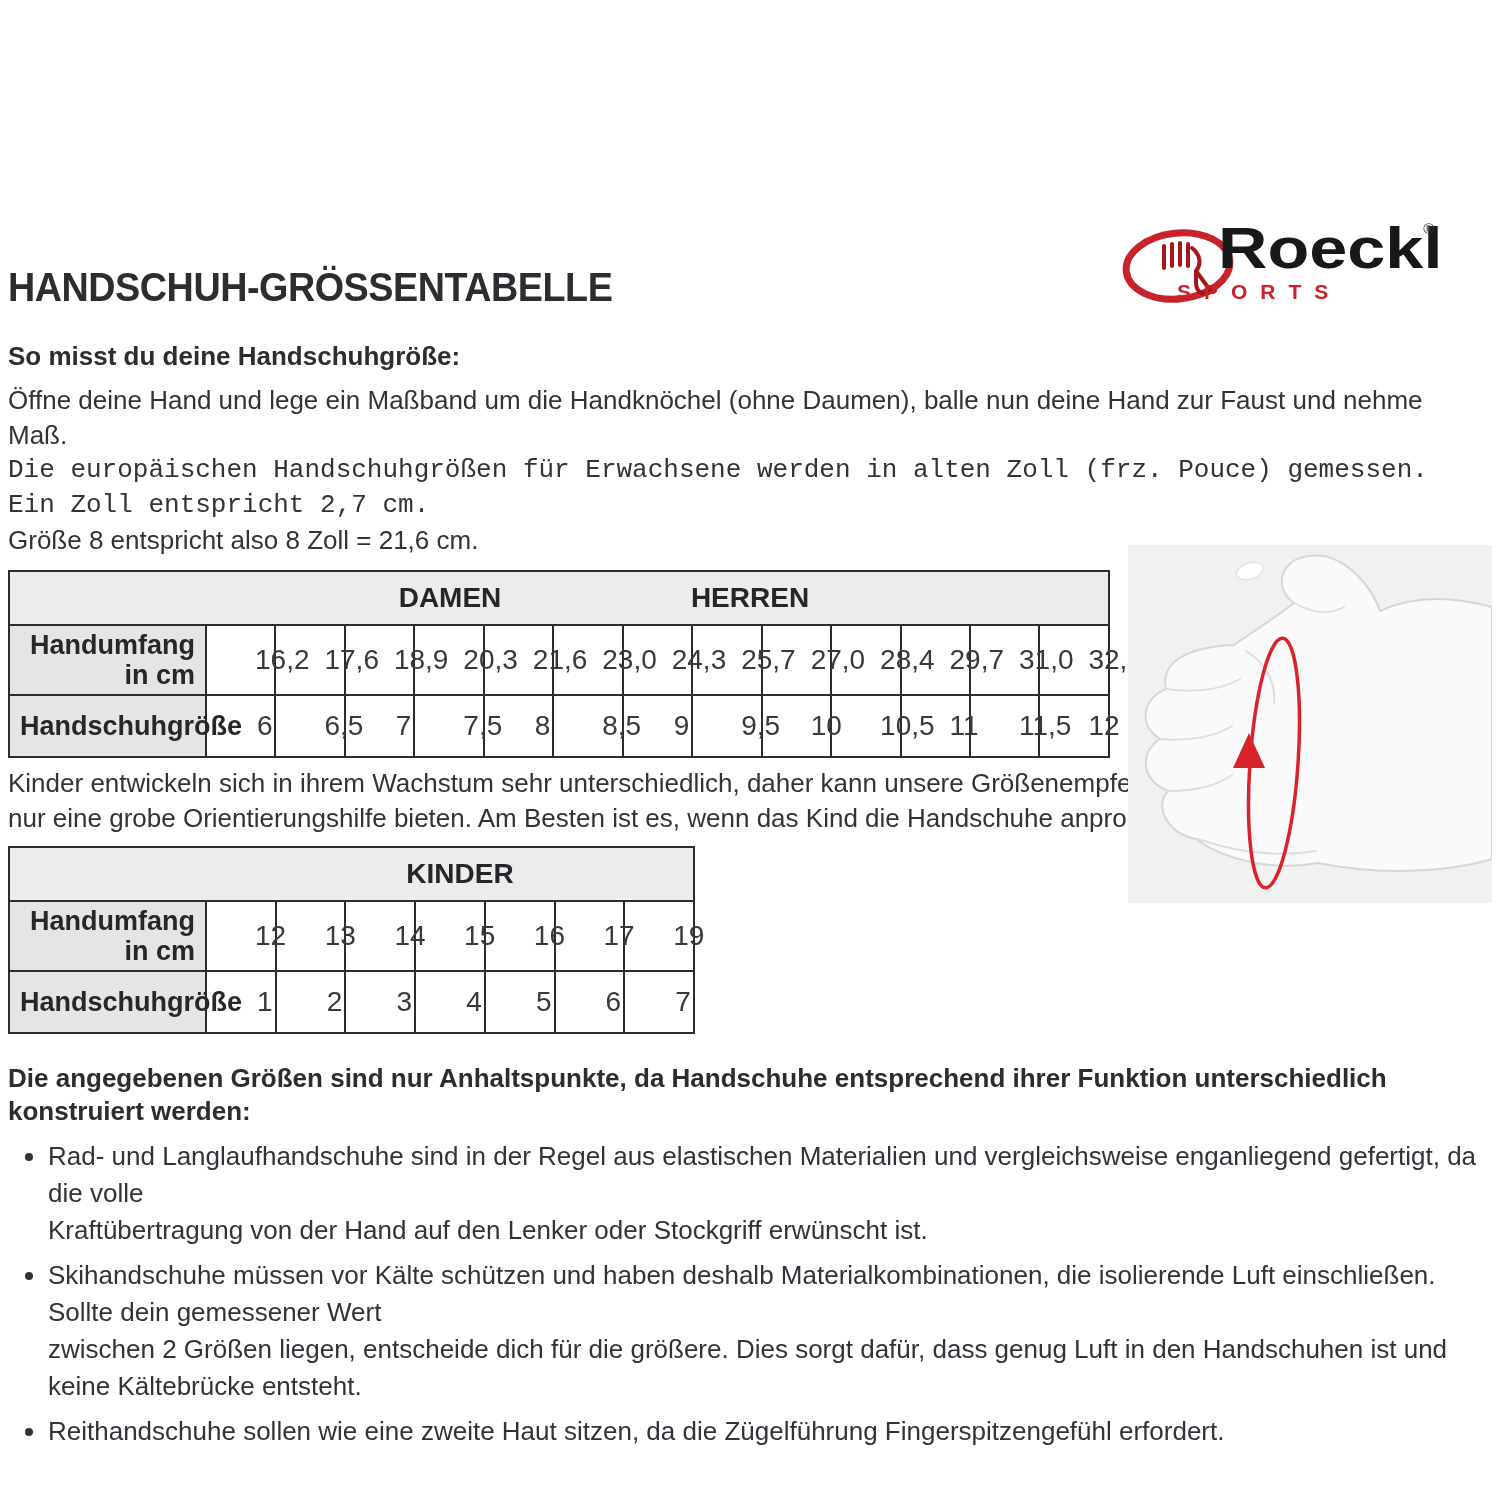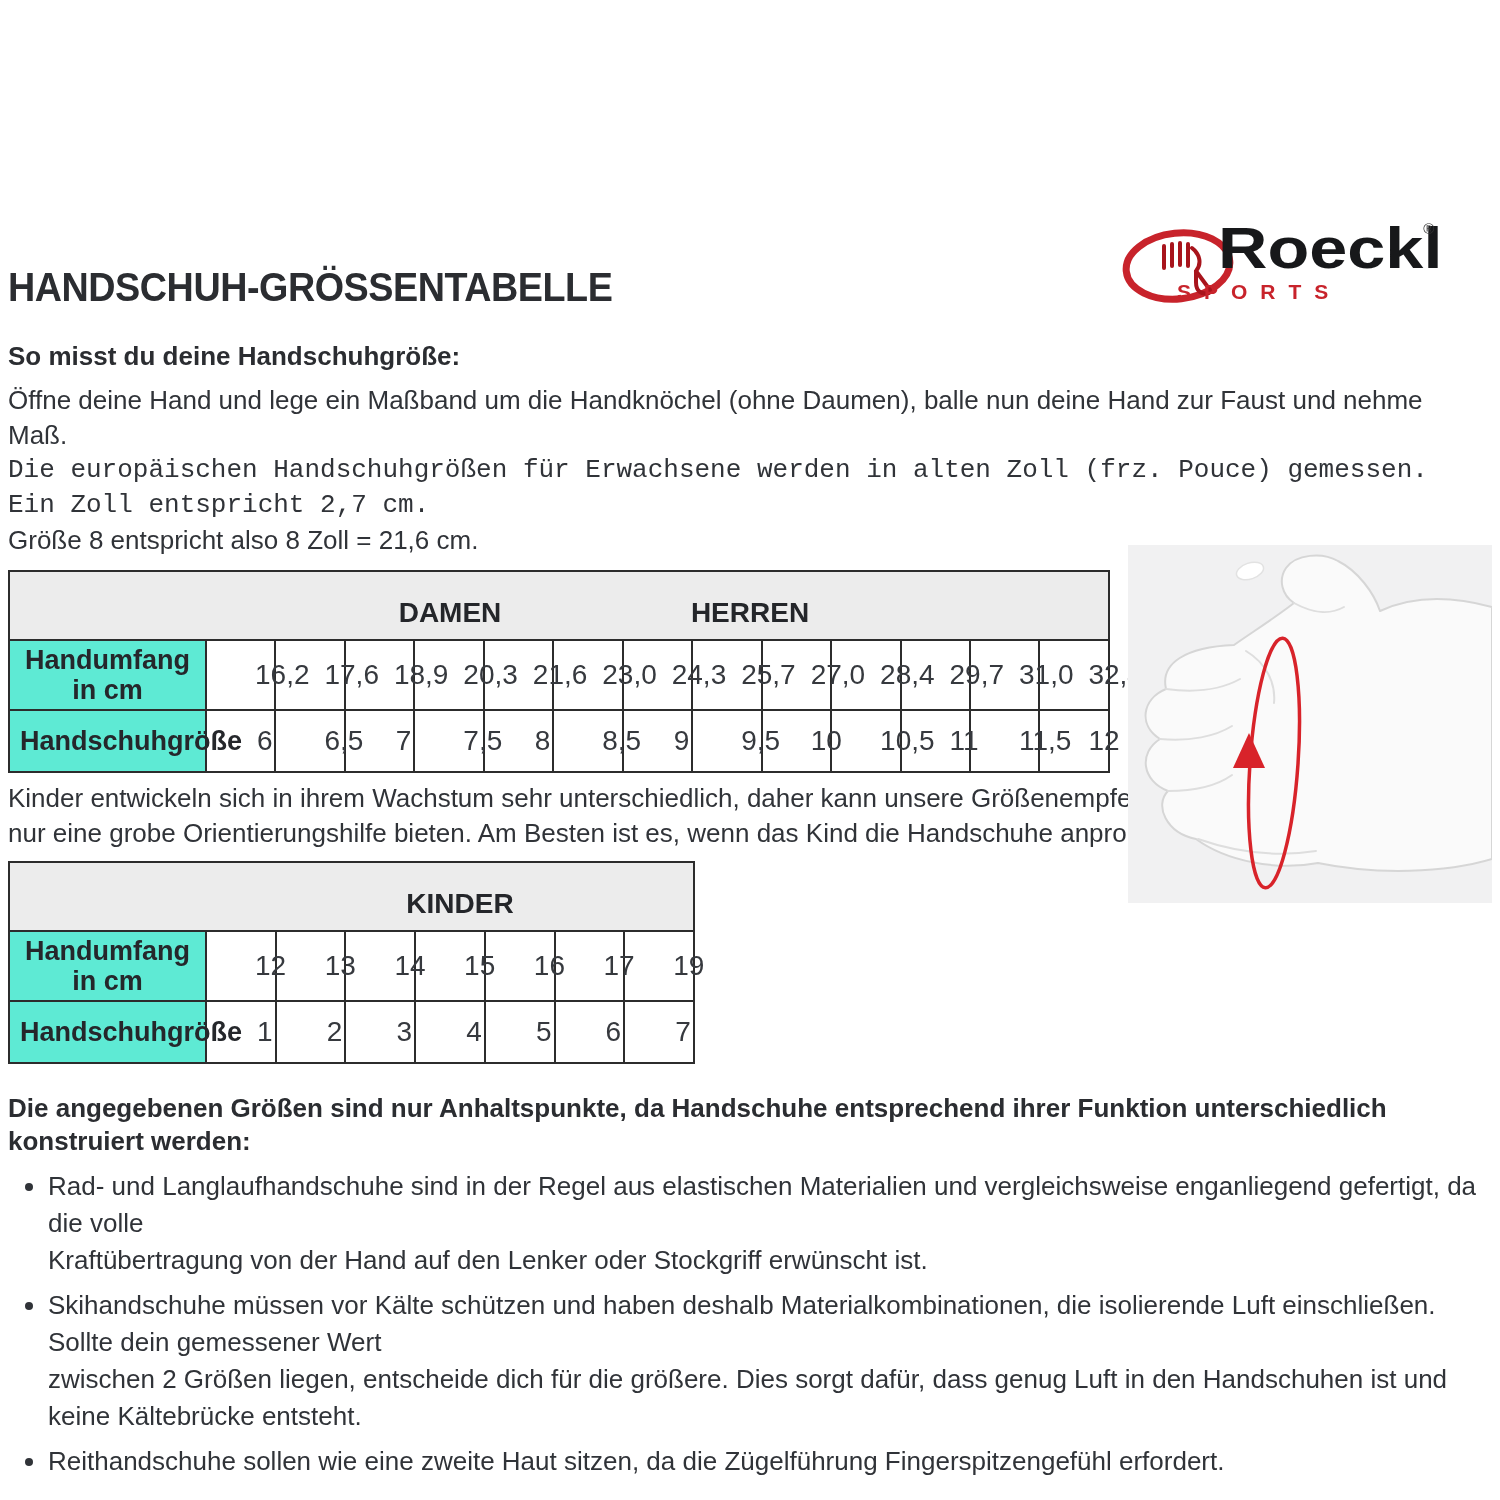--- a/index.html
+++ b/index.html
@@ -35,28 +35,28 @@
   .kids-head { margin-top:22px; }
   .kids-l1 { margin-top:8px; }
 
   
   .size-table { border-collapse:collapse; table-layout:fixed; margin-top:12px; }
   .size-table th, .size-table td { border:2px solid #2c2c2c; }
   .adult-table { width:1102px; }
   .kids-table  { width:687px; margin-top:10px; }
   col.label-col { width:197px; }
   .group-cell { height:52px; background:#ececec; padding:0; }
-  .group-inner { position:relative; width:100%; height:52px;margin-top:15px; }
+  .group-inner { position:relative; width:100%; height:52px; }
   .group-label { position:absolute; top:50%; transform:translate(-50%,-50%);
                  font-weight:700; font-size:28px; color:#24262a; white-space:nowrap; }
   .g-damen  { left:440px; }
   .g-herren { left:740px; }
   .g-kinder { left:450px; }
-  th.rowlabel { text-align:center; padding:4px 10px; font-size:27px; line-height:30px;
-                color:#25272b; font-weight:700; background:#5eead4; }
+  th.rowlabel { text-align:right; padding:4px 10px; font-size:27px; line-height:30px;
+                color:#25272b; font-weight:700; background:#e5e5e5; }
   .rowlabel span { display:block; }
   td.val { text-align:center; font-size:28px; color:#36393e; font-weight:400; background:#fff;padding-left:48px; }
   tr.r-circ td.val, tr.r-circ th { height:64px; }
   tr.r-size td.val, tr.r-size th { height:62px; }
 
   
   .notes-head { margin-top:28px; }
   .notes-list { margin:10px 0 0; padding-left:40px; }
   .notes-list li { font-size:26px; line-height:37px; color:#303338;
                    margin-bottom:8px; white-space:pre-line; }

